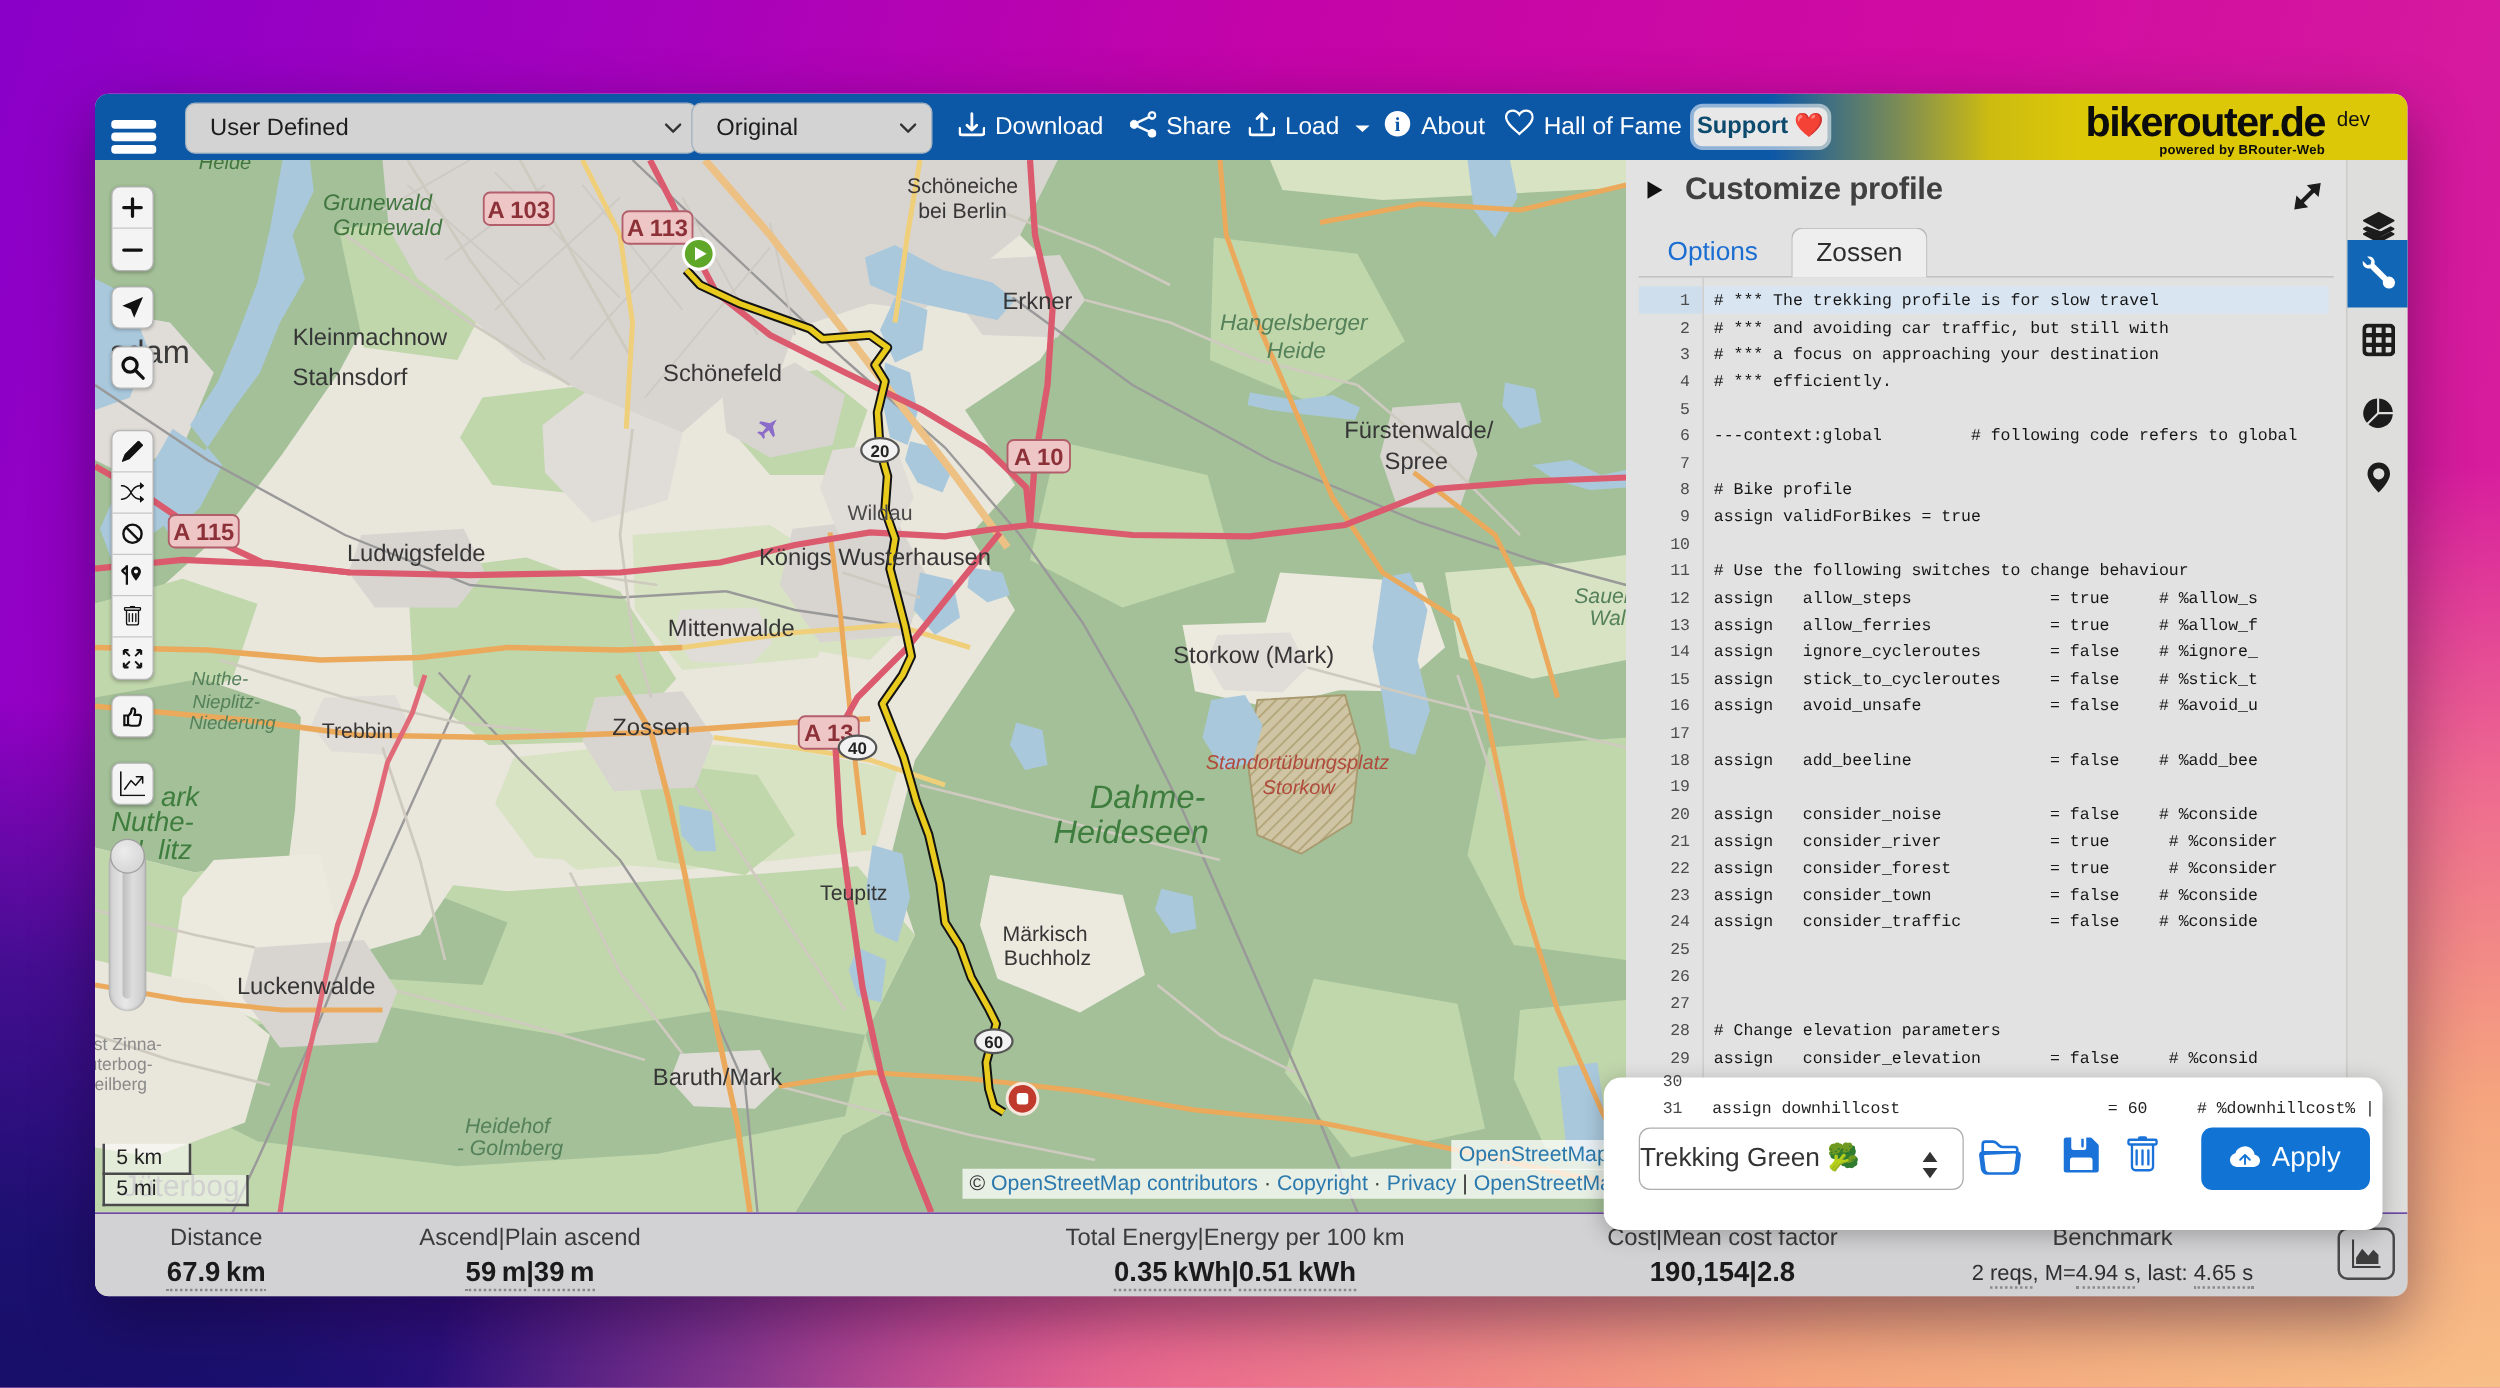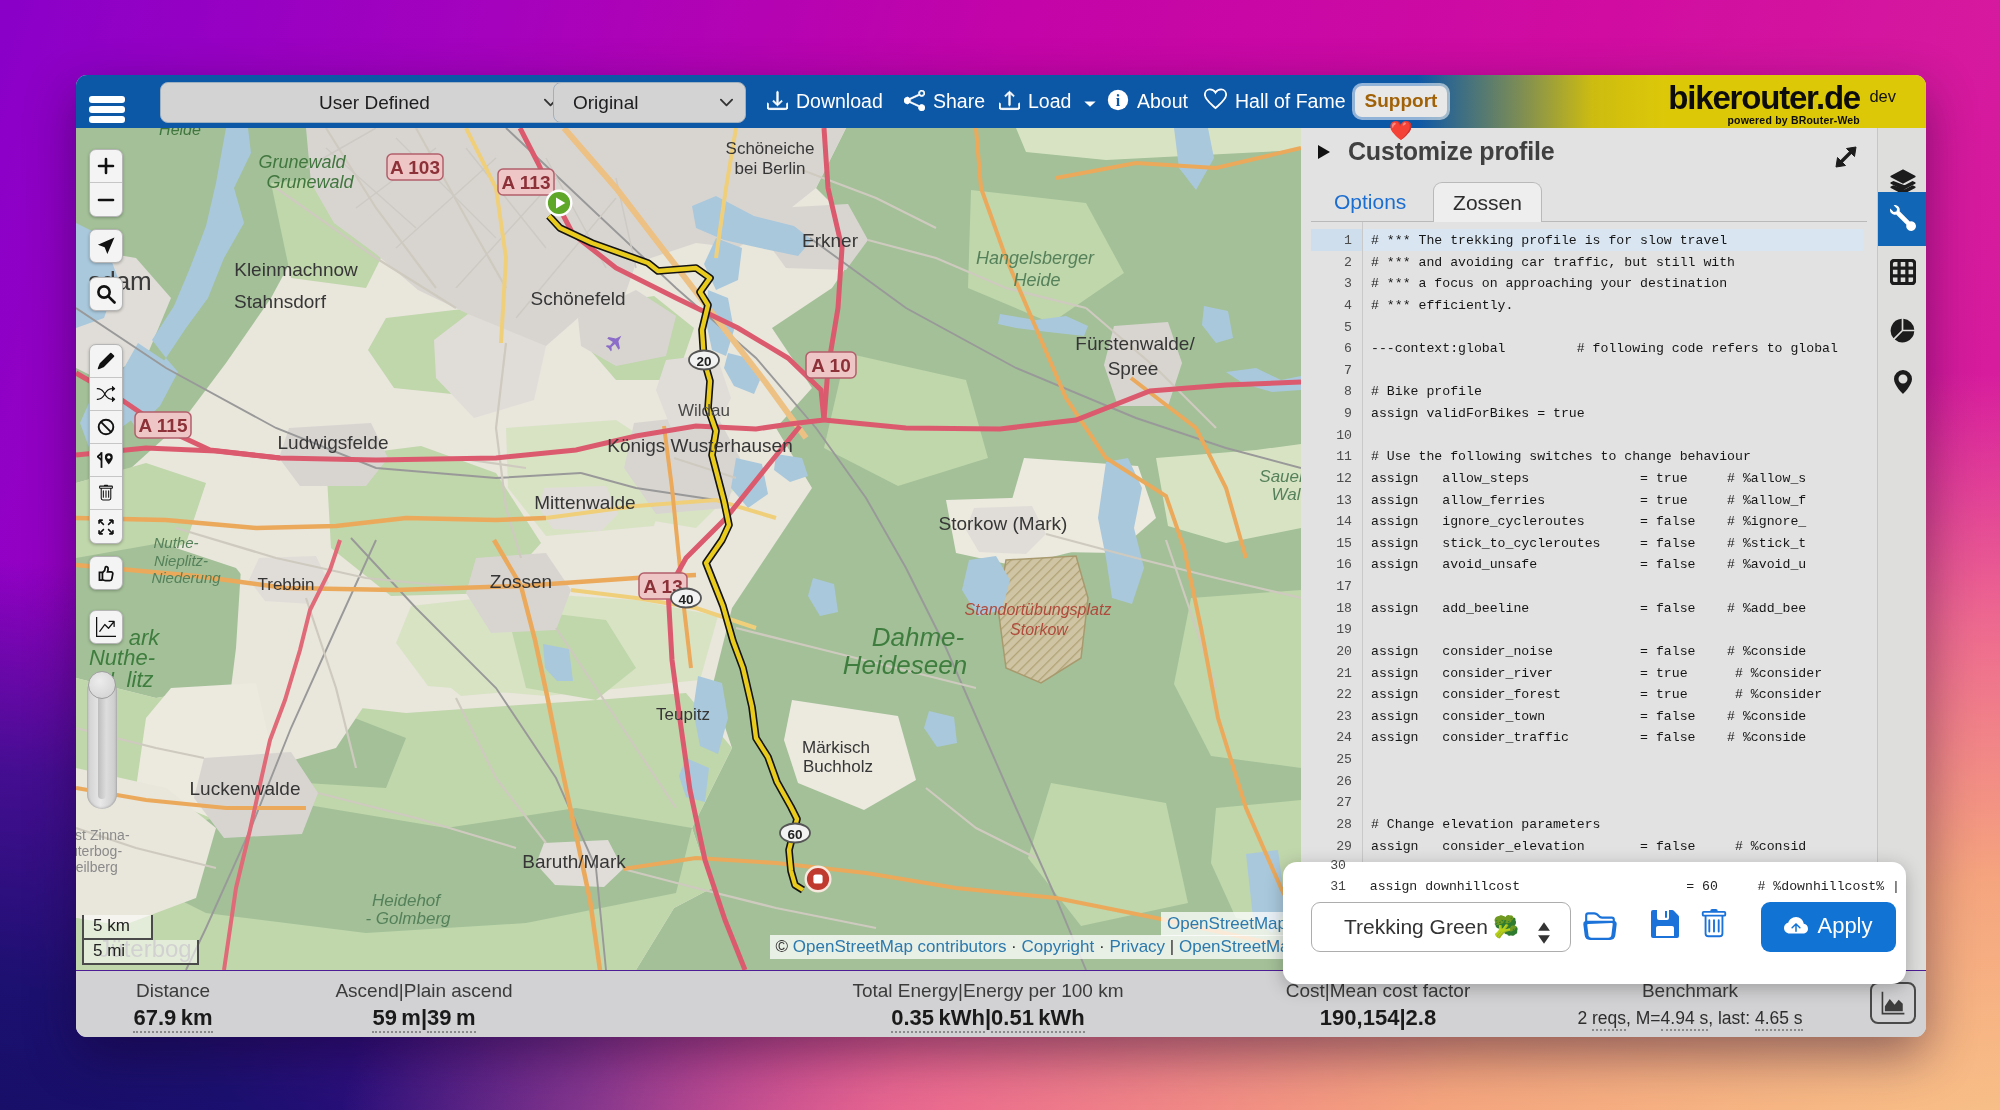--- a/index.html
+++ b/index.html
@@ -24,23 +24,23 @@
 .burger span { display:block; height:6.5px; border-radius:3px; background:#fff; margin-bottom:3.5px; }
 .nsel {
   position:absolute; top:7px; height:41px; background:#d3d3d3; border:1px solid #9fb0bf;
   border-radius:8px; color:#1d1d1f; font-size:19px; line-height:39px; padding-left:19px;
 }
 .nsel .chev { position:absolute; right:14px; top:12px; width:12px; height:12px; }
 .nsel .chev svg { display:block; }
 .navlink { position:absolute; top:0; height:53px; line-height:53px; color:#fff; font-size:19.5px; white-space:nowrap; }
 .navlink svg { vertical-align:-3px; margin-right:8px; }
 .support {
-  position:absolute; left:1279px; top:11px; width:92px; height:31px; background:#e8e8e8;
+  position:absolute; left:1279px; top:11px; width:107px; height:31px; background:#e8e8e8;
   border-radius:7px; box-shadow:0 0 0 3px rgba(255,255,255,0.55);
-  font-size:19px; font-weight:bold; color:#a16207; text-align:center; line-height:30px;
+  font-size:19px; font-weight:bold; color:#0c4a6e; text-align:center; line-height:30px;
 }
 .logo { position:absolute; right:66px; top:9px; text-align:right; color:#0c0c0c; }
 .logo .big { font-size:33px; font-weight:800; letter-spacing:-1.2px; line-height:28px; }
 .logo .small { font-size:10.5px; font-weight:bold; letter-spacing:0.2px; margin-top:2px; }
 .dev { position:absolute; right:30px; top:12px; font-size:16.5px; color:#111; }
 
 .maprow { position:absolute; left:0; top:53px; width:1850px; height:842px; }
 .mapwrap { position:absolute; left:0; top:0; width:1225px; height:842px; overflow:hidden; background:#e9e7df; }
 
 .mbtn {
@@ -86,21 +86,21 @@
 
 .stats { position:absolute; left:0; top:895px; width:1850px; height:67px; background:#d2d1d3; border-top:1px solid #4c1d95; }
 .stat { position:absolute; top:9px; text-align:center; }
 .stat .lab { font-size:19px; color:#3b3b3b; }
 .stat .val { font-size:22px; font-weight:bold; color:#1a1a1a; margin-top:3px; }
 .stat .val u, .stat .valn u { text-decoration:none; border-bottom:2px dotted #8a8a8a; padding-bottom:1px; }
 .stat .valn { font-size:17.5px; color:#2e2e2e; margin-top:6px; }
 .chartbtn { position:absolute; right:10px; top:11px; width:46px; height:42px; border:2px solid #4a4a4a; border-radius:8px; }
 
 .pbar { position:absolute; left:1207px; top:787px; width:623px; height:122px; background:#fff; border-radius:14px; box-shadow:0 4px 18px rgba(0,0,0,0.25); }
-.pbar .psel { position:absolute; left:28px; top:40px; width:260px; height:50px; border:1px solid #adadad; border-radius:9px; font-size:21px; color:#333; line-height:48px; padding-left:32px; background:#fff; }
+.pbar .psel { position:absolute; left:28px; top:40px; width:260px; height:50px; border:1px solid #adadad; border-radius:9px; font-size:21px; color:#333; line-height:48px; padding-left:0; background:#fff; }
 .pbar .updn { position:absolute; right:16px; top:12px; }
 .pbar .pico { position:absolute; top:46px; color:#1b72d9; }
 .applybtn { position:absolute; left:478px; top:40px; width:135px; height:50px; background:#1173d4; border-radius:9px; color:#fff; font-size:22px; text-align:center; line-height:48px; }
 </style>
 </head>
 <body>
 <div class="app">
 
   <div class="maprow">
     <div class="mapwrap" id="mapwrap"><svg width="1225" height="842" viewBox="0 0 1225 842" font-family="Liberation Sans, sans-serif">
@@ -560,21 +560,21 @@
         </svg>
     </div>
   </div>
 
   <div class="navbar">
     <div class="burger">
         <span></span>
         <span></span>
         <span></span>
       </div>
-    <div class="nsel" style="left:84px;width:410px;text-align:center;">User Defined
+    <div class="nsel" style="left:72px;width:410px;">User Defined
       <span class="chev">
           <svg width="15" height="15" viewBox="0 0 16 16">
             <path d="M2 5l6 6 6-6" stroke="#333" stroke-width="2" fill="none" stroke-linecap="round" stroke-linejoin="round"></path>
           </svg>
         </span>
     </div>
     <div class="nsel" style="left:477px;width:193px;">Original
       <span class="chev">
           <svg width="15" height="15" viewBox="0 0 16 16">
             <path d="M2 5l6 6 6-6" stroke="#333" stroke-width="2" fill="none" stroke-linecap="round" stroke-linejoin="round"></path>

